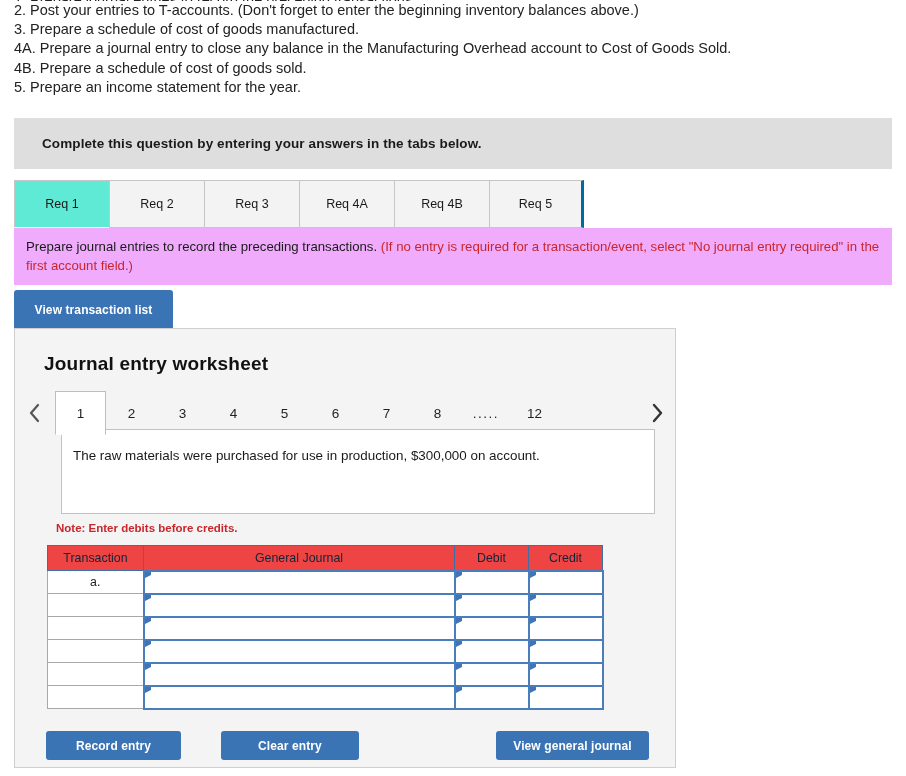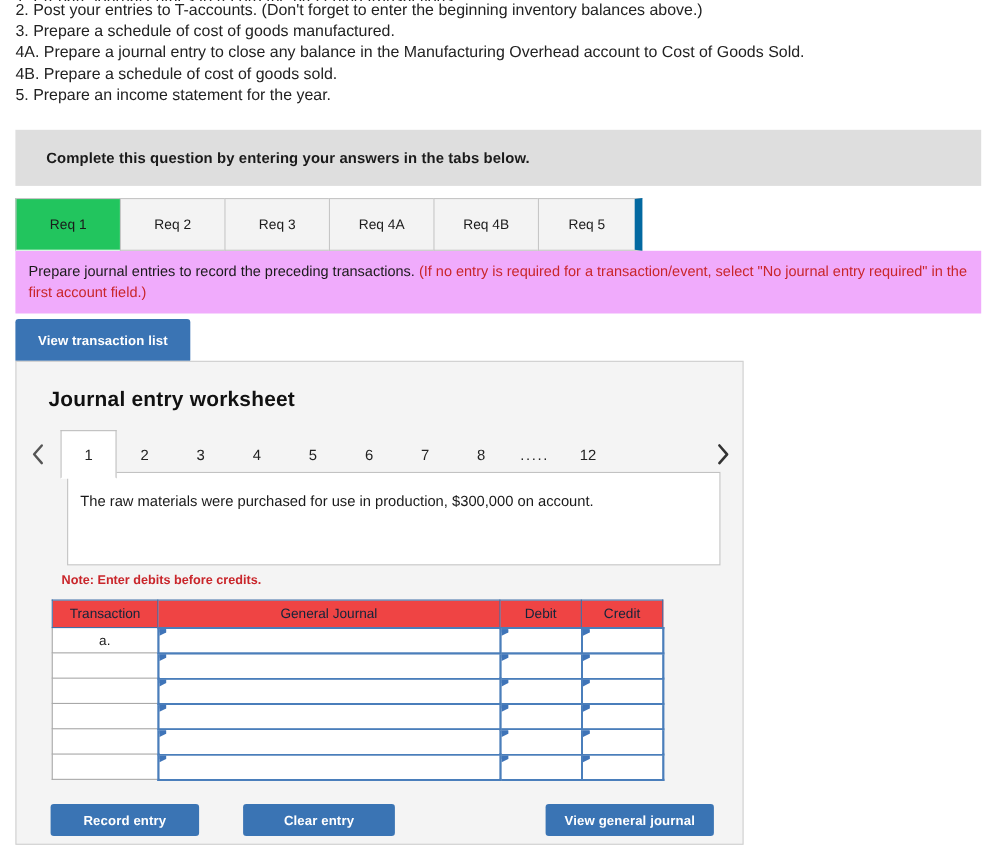--- a/index.html
+++ b/index.html
@@ -68,23 +68,23 @@
     background: #f3f3f3;
     border: 1px solid #c6c6c6;
     border-right: none;
     display: flex;
     align-items: center;
     justify-content: center;
     font-size: 12.5px;
     color: #1a1a1a;
     cursor: pointer;
   }
-  .tab:last-child { border-right: 7px solid #0369a1; }
+  .tab:last-child { border-right: 3px solid #0369a1; }
   .tab.active {
-    background: #22c55e;
+    background: #5eead4;
     border-bottom: 1px solid #ffffff;
     position: relative;
     z-index: 4;
   }
 
   
   .instruction {
     position: absolute;
     left: 14px;
     top: 228px;

